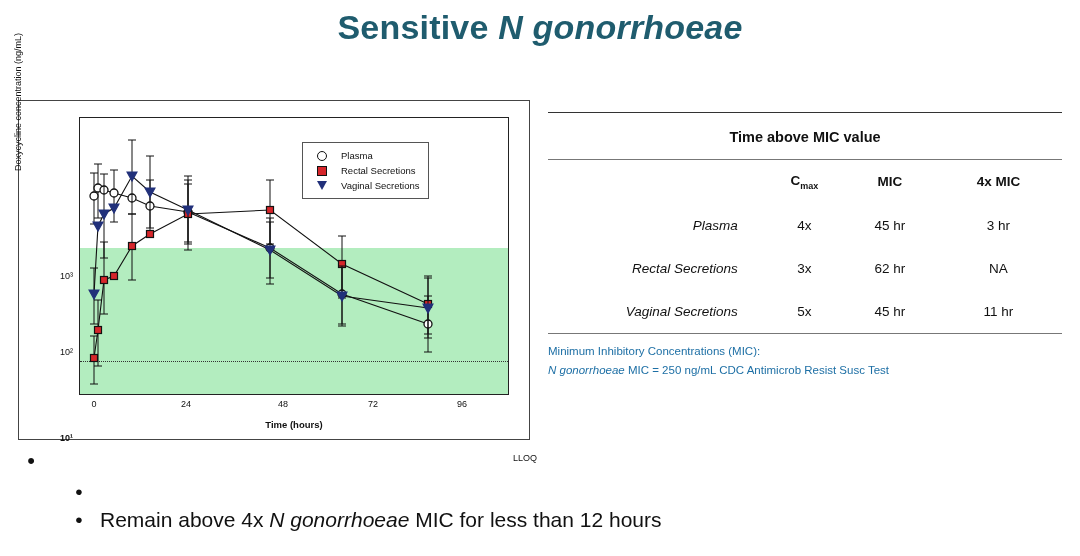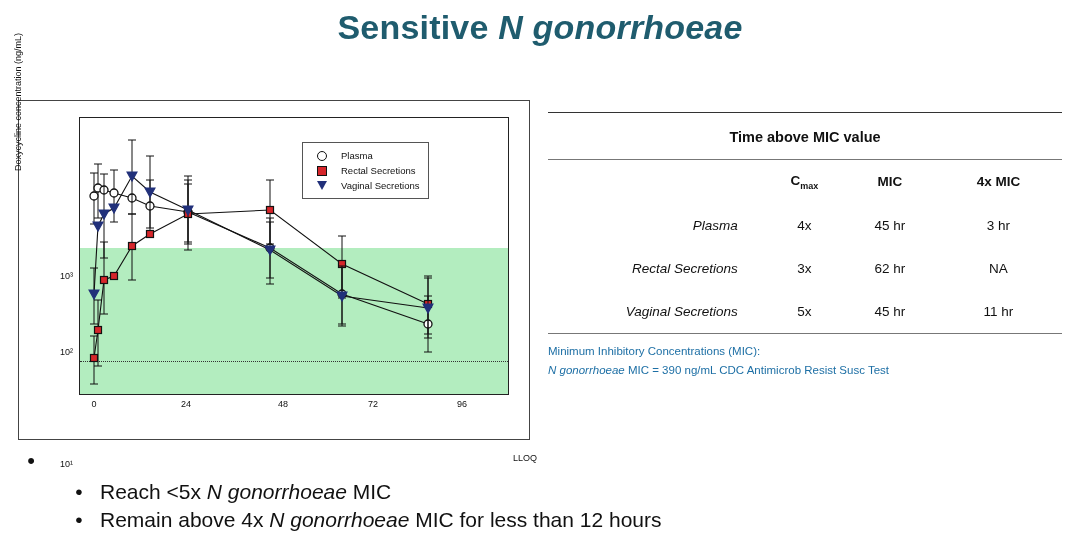--- a/index.html
+++ b/index.html
@@ -180,21 +180,21 @@
 <div class="slide-title">
   <span>Sensitive </span><span class="ital">N gonorrhoeae</span>
 </div>
 
 <div class="chart-panel">
 
   <div class="y-axis-label">Doxycycline concentration (ng/mL)</div>
 
   <div class="ytick" style="left:20px;top:170px;">10³</div>
   <div class="ytick" style="left:20px;top:246px;">10²</div>
-  <div class="ytick" style="left:20px;top:358px;">10¹</div>
+  <div class="ytick" style="left:20px;top:332px;font-weight:bold;">10¹</div>
 
   <div class="plot-frame">
     <div class="green-band"></div>
     <div class="lloq-line"></div>
 
     <svg class="series" viewBox="0 0 430 278" preserveAspectRatio="none">
 
       <g stroke="#111" fill="none" stroke-width="1.1">
         <polyline points="14,78 18,70 24,72 34,75 52,80 70,88 108,94 190,130 262,176 348,206"></polyline>
 
@@ -346,20 +346,21 @@
   </div>
 
   <div class="lloq-label">LLOQ</div>
 
   <div class="xtick" style="left:60px;">0</div>
   <div class="xtick" style="left:152px;">24</div>
   <div class="xtick" style="left:249px;">48</div>
   <div class="xtick" style="left:339px;">72</div>
   <div class="xtick" style="left:428px;">96</div>
 
+  <div class="x-axis-label">Time (hours)</div>
 </div>
 
 <div class="table-panel">
   <div class="rule"></div>
   <div class="tbl-head-title">Time above MIC value</div>
   <div class="rule-thin"></div>
 
   <table class="data">
     <thead>
       <tr>
@@ -389,30 +390,29 @@
         <td>11 hr</td>
       </tr>
     </tbody>
   </table>
 
   <div class="rule-thin"></div>
 
   <div class="footnote">
     <div>Minimum Inhibitory Concentrations (MIC):</div>
     <div>
-      <span class="ital">N gonorrhoeae</span><span> MIC = 390 ng/mL CDC Antimicrob Resist Susc Test</span>
+      <span class="ital">N gonorrhoeae</span><span> MIC = 250 ng/mL CDC Antimicrob Resist Susc Test</span>
     </div>
   </div>
 </div>
 
 <div class="bullets">
   <div class="b1">
     <span class="dot">•</span>
   </div>
   <div class="b2">
     <span class="dot">•</span>
-    <span><span>Reach &lt;5x </span><span class="ital">N gonorrhoeae</span><span> MIC</span></span>
   </div>
   <div class="b2">
     <span class="dot">•</span>
     <span><span>Remain above 4x </span><span class="ital">N gonorrhoeae</span><span> MIC for less than 12 hours</span></span>
   </div>
 </div>
 
 </body></html>

